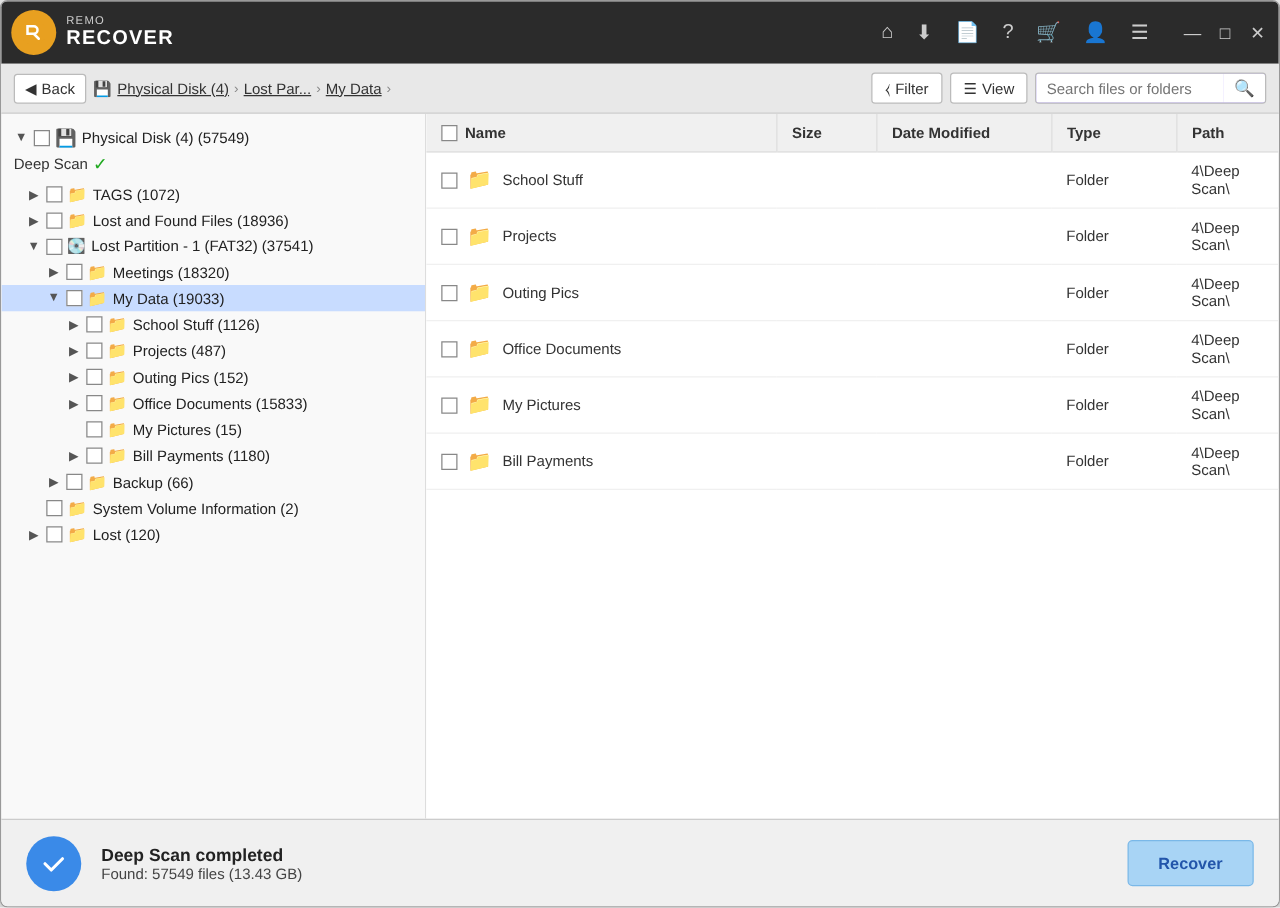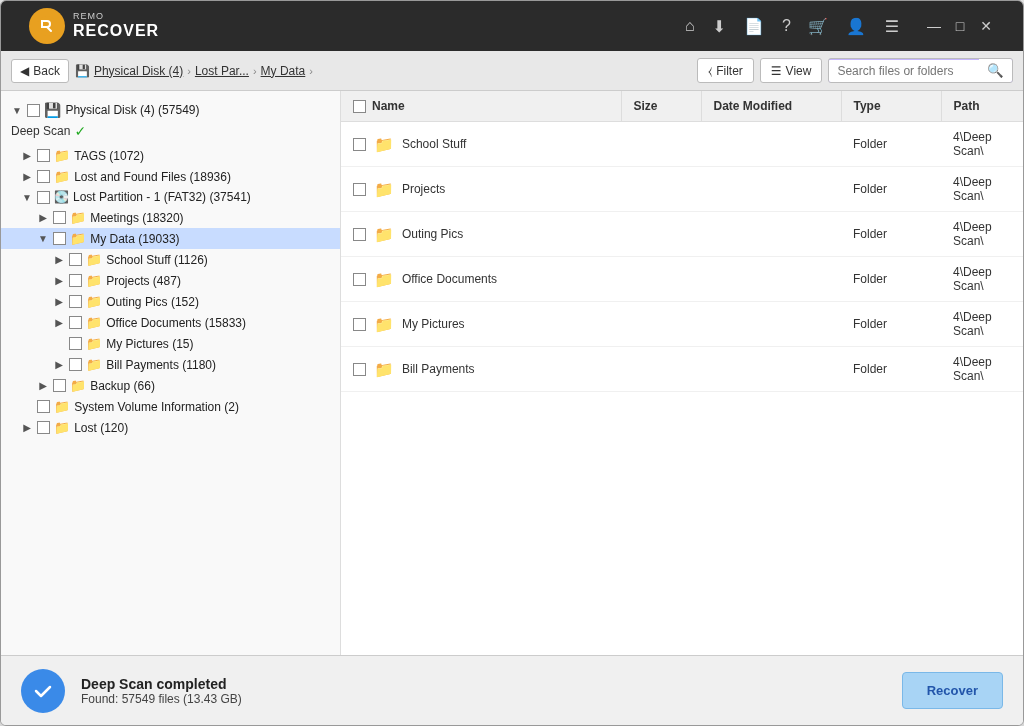--- a/index.html
+++ b/index.html
@@ -22,21 +22,21 @@
       display: flex;
       flex-direction: column;
       box-shadow: 0 4px 20px rgba(0,0,0,0.3);
     }
     
     .title-bar {
       background: #2b2b2b;
       height: 50px;
       display: flex;
       align-items: center;
-      padding: 0 28px;
+      padding: 0 8px;
       justify-content: space-between;
       flex-shrink: 0;
     }
     .title-bar-left {
       display: flex;
       align-items: center;
       gap: 8px;
     }
     .app-logo {
       width: 36px;
@@ -137,21 +137,20 @@
       padding: 4px 10px;
       border: 1px solid #bbb;
       border-radius: 3px;
       background: #fff;
       cursor: pointer;
       font-size: 12px;
       color: #333;
     }
     .search-box {
       display: flex;
-      align-items: center;
       border: 1px solid #bbb;
       border-radius: 3px;
       background: #c4b5fd;
       overflow: hidden;
     }
     .search-input {
       border: none;
       outline: none;
       padding: 4px 8px;
       font-size: 12px;

